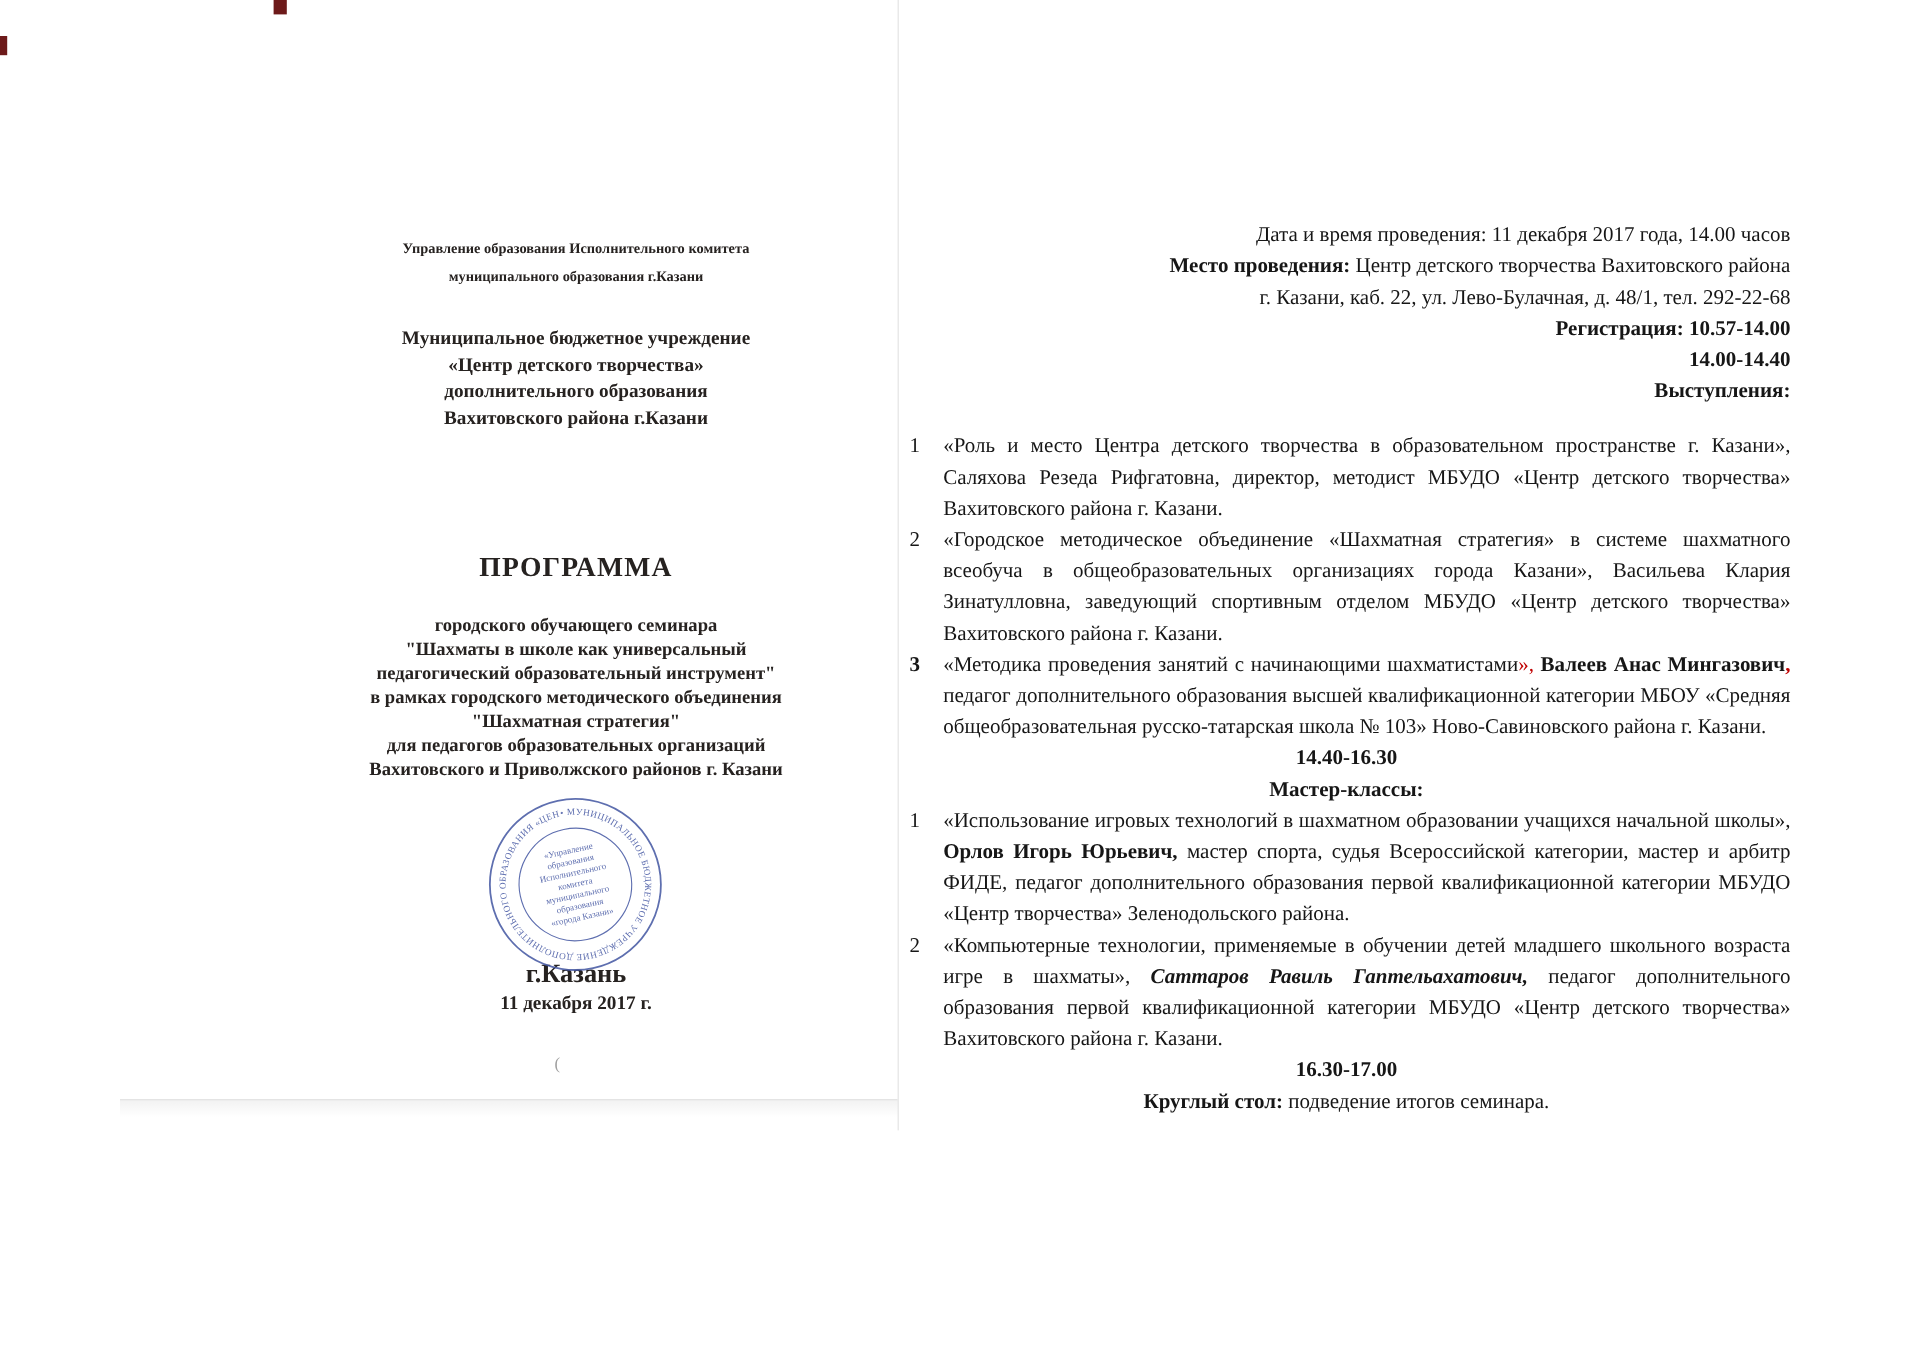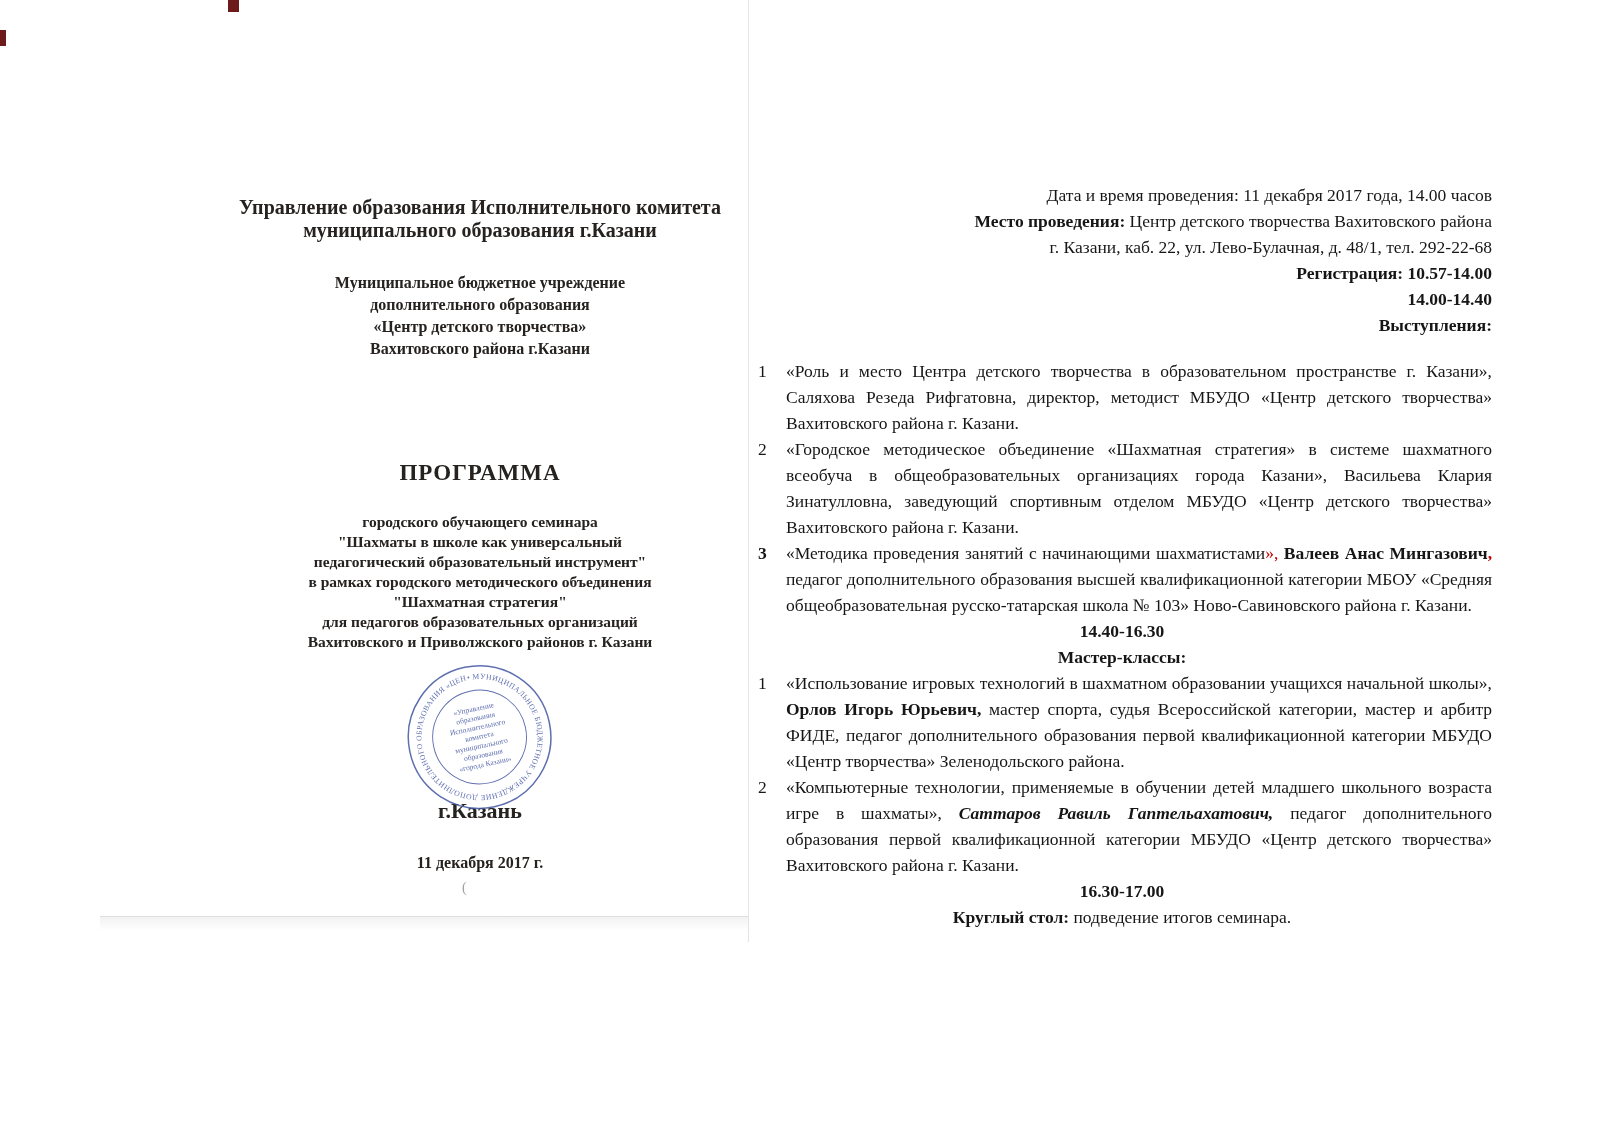--- a/index.html
+++ b/index.html
@@ -13,28 +13,28 @@
   .a1 { left:228px; top:0; width:11px; height:12px; }
   .a2 { left:0; top:30px; width:6px; height:16px; }
   .page-edge-v { position:absolute; left:748px; top:0; width:1px; height:942px; background:#e4e4e4; }
   .page-edge-b { position:absolute; left:100px; top:916px; width:648px; height:14px;
                  border-top:1px solid #dedede;
                  background:linear-gradient(to bottom, rgba(0,0,0,0.05), rgba(0,0,0,0)); }
   .paren-mark { position:absolute; left:462px; top:880px; color:#a0a0a0; font-size:14px; }
 
   
   .left-page { position:absolute; left:140px; top:0; width:680px; text-align:center; color:#262220; }
-  .authority   { padding-top:196px; font-weight:bold; font-size:20px; line-height:23px; }
+  .authority   { padding-top:196px; font-weight:bold; font-size:12px; line-height:23px; }
   .institution { margin-top:30px;  font-weight:bold; font-size:16px; line-height:22px; }
   .doc-title   { margin-top:100px; font-weight:bold; font-size:23px; letter-spacing:1px; }
   .seminar     { margin-top:26px;  font-weight:bold; font-size:15.5px; line-height:20px; }
   .stamp-wrap  { margin-top:10px; height:130px; overflow:visible; }
   .stamp-rot   { display:inline-block; transform:rotate(-12deg); opacity:0.85; }
   .city        { margin-top:6px;  font-weight:bold; font-size:22px; }
-  .doc-date    { margin-top:30px; font-weight:bold; font-size:16px; }
+  .doc-date    { margin-top:4px; font-weight:bold; font-size:16px; }
 
   
   .right-page { position:absolute; left:752px; top:0; width:740px;
                 font-size:17.5px; line-height:26px; color:#161616; }
   .info-block { padding-top:182px; }
   .info-line  { text-align:right; }
 
   .list { margin-top:20px; }
   .item { display:flex; align-items:flex-start; }
   .num  { flex:0 0 34px; box-sizing:border-box; padding-left:6px; }
@@ -57,22 +57,22 @@
 
   <div class="left-page">
 
     <div class="authority">
         <div>Управление образования Исполнительного комитета</div>
         <div>муниципального образования г.Казани</div>
       </div>
 
     <div class="institution">
         <div>Муниципальное бюджетное учреждение</div>
+        <div>«Центр детского творчества»</div>
         <div>дополнительного образования</div>
-        <div>«Центр детского творчества»</div>
         <div>Вахитовского района г.Казани</div>
       </div>
 
     <div class="doc-title">ПРОГРАММА</div>
 
     <div class="seminar">
         <div>городского обучающего семинара</div>
         <div>"Шахматы в школе как универсальный</div>
         <div>педагогический образовательный инструмент"</div>
         <div>в рамках городского методического объединения</div>

